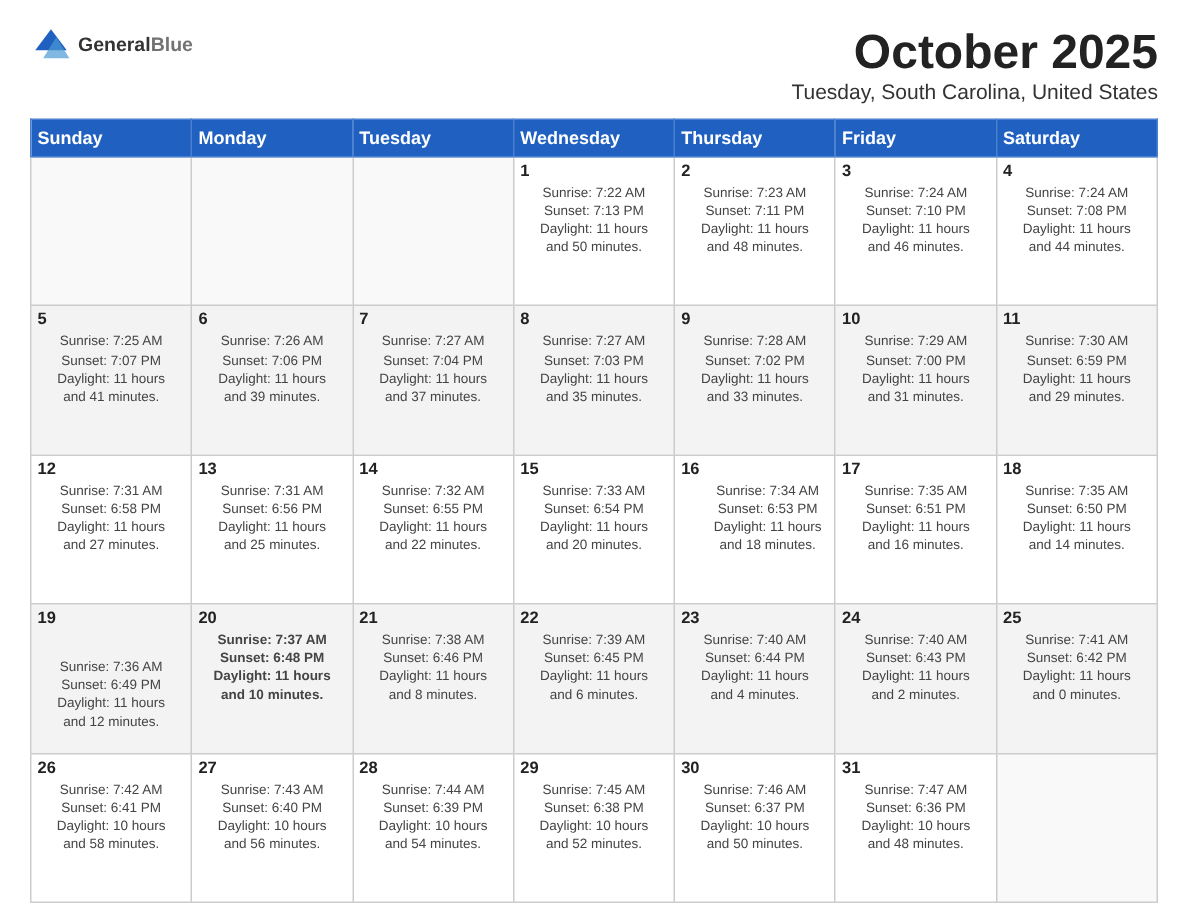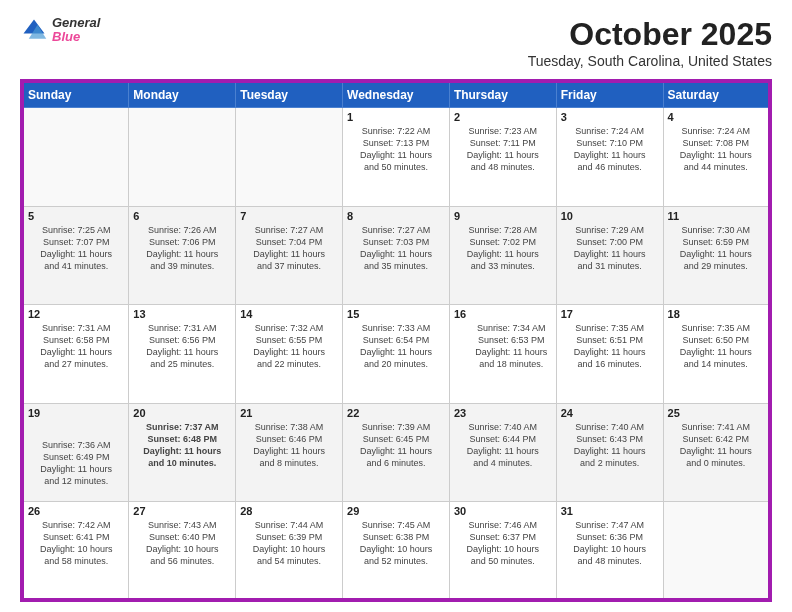--- a/index.html
+++ b/index.html
@@ -23,48 +23,47 @@
       align-items: flex-start;
       margin-bottom: 10px;
     }
     .logo {
       display: flex;
       align-items: center;
       gap: 4px;
     }
     .logo-text {
       display: flex;
-      flex-direction: column;
+      flex-direction: row;
       font-size: 13px;
       font-weight: bold;
       line-height: 1.1;
-      font-style: italic;
     }
     .logo-text .general { color: #333; }
-    .logo-text .blue { color: #ec4899; }
+    .logo-text .blue { color: #737373; }
     .logo-icon {
       width: 28px;
       height: 28px;
     }
     .title-block {
       text-align: right;
     }
     .title-block h1 {
       font-size: 32px;
       font-weight: bold;
       color: #222;
     }
     .title-block h2 {
       font-size: 14px;
       font-weight: normal;
       color: #333;
     }
     .calendar {
       flex: 1;
-      border: 4px solid #a21caf;
+      border: 1px solid #a21caf;
       border-collapse: collapse;
       width: 100%;
       table-layout: fixed;
     }
     .calendar th {
       background: #2060c0;
       color: #fff;
       font-size: 12px;
       font-weight: bold;
       padding: 5px 4px;

